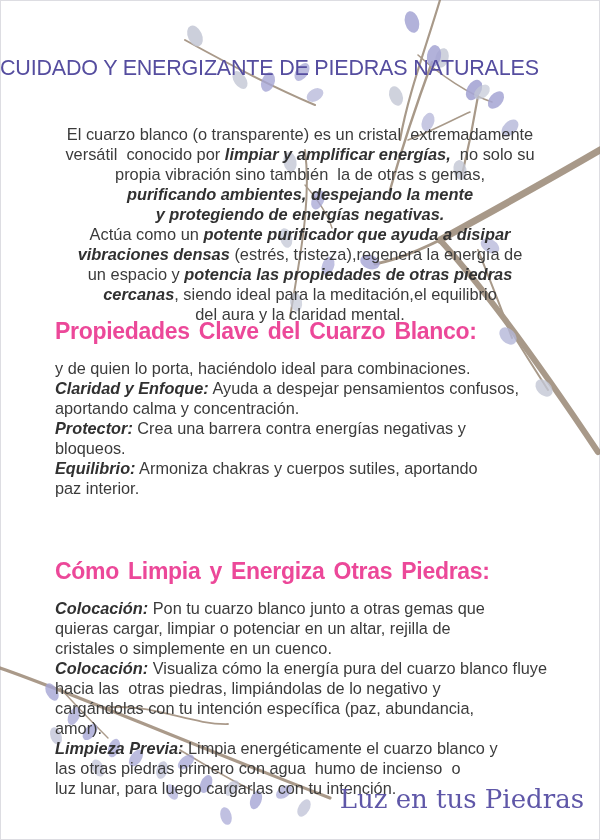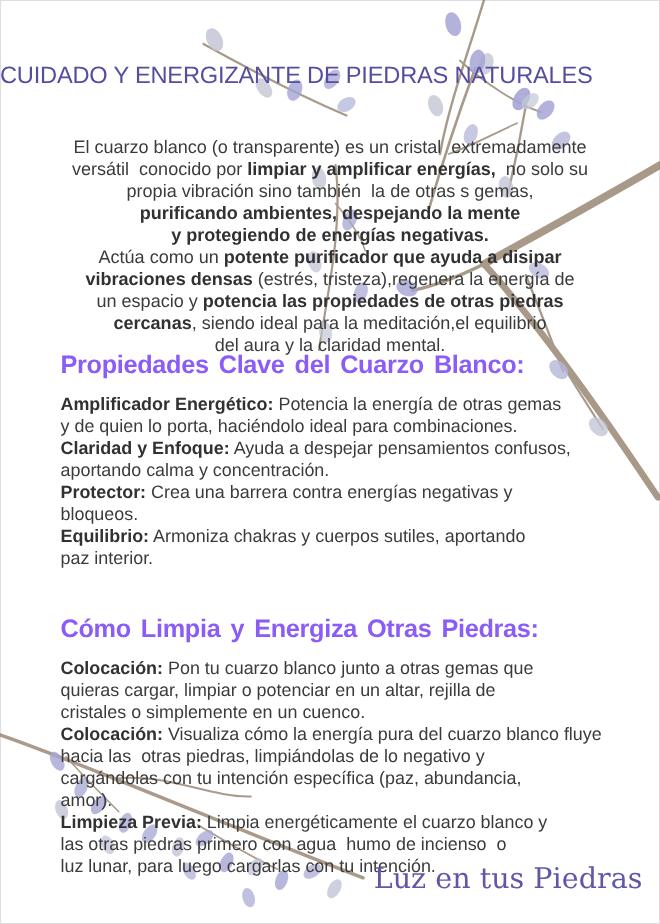--- a/index.html
+++ b/index.html
@@ -14,27 +14,27 @@
   .title{
     position:absolute;top:56px;left:0;width:100%;
     text-align:left;font-weight:normal;font-size:21.5px;
     letter-spacing:-0.2px;color:#554d9f;white-space:pre;
   }
   .intro{
     position:absolute;top:124px;left:30px;width:540px;
     text-align:center;font-size:16.4px;line-height:20px;color:#3b3b3b;
   }
   .rich-line{white-space:pre;}
-  .rich-line b{color:#313131;}
+  .rich-line b{color:#313131;font-style:italic;}
   .section{position:absolute;left:55px;width:530px;}
   #section-0{top:318px;}
   #section-1{top:558px;}
   .section-heading{
     margin:0 0 13px 0;font-size:23px;font-weight:bold;
-    letter-spacing:-0.3px;word-spacing:3px;color:#8b5cf6;
+    letter-spacing:-0.3px;word-spacing:3px;color:#ec4899;
   }
   .items{font-size:16.3px;line-height:20px;color:#3b3b3b;text-align:left;}
   .signature{
     position:absolute;top:784px;right:16px;
     font-family:"DejaVu Serif",serif;
     font-size:26px;color:#5f57a8;text-align:right;
   }
 </style>
 </head>
 <body>
@@ -126,21 +126,20 @@
         <div class="rich-line"><b>vibraciones densas</b><span> (estrés, tristeza),regenera la energía de</span></div>
         <div class="rich-line"><span>un espacio y </span><b>potencia las propiedades de otras piedras</b></div>
         <div class="rich-line"><b>cercanas</b><span>, siendo ideal para la meditación,el equilibrio</span></div>
         <div class="rich-line"><span>del aura y la claridad mental.</span></div>
       </div>
 
     <div class="section" id="section-0">
       <h2 class="section-heading">Propiedades Clave del Cuarzo Blanco:</h2>
       <div class="items">
           <div class="item">
-            <div class="rich-line"><b>Amplificador Energético:</b><span> Potencia la energía de otras gemas</span></div>
             <div class="rich-line"><span>y de quien lo porta, haciéndolo ideal para combinaciones.</span></div>
           </div>
           <div class="item">
             <div class="rich-line"><b>Claridad y Enfoque:</b><span> Ayuda a despejar pensamientos confusos,</span></div>
             <div class="rich-line"><span>aportando calma y concentración.</span></div>
           </div>
           <div class="item">
             <div class="rich-line"><b>Protector:</b><span> Crea una barrera contra energías negativas y</span></div>
             <div class="rich-line"><span>bloqueos.</span></div>
           </div>

